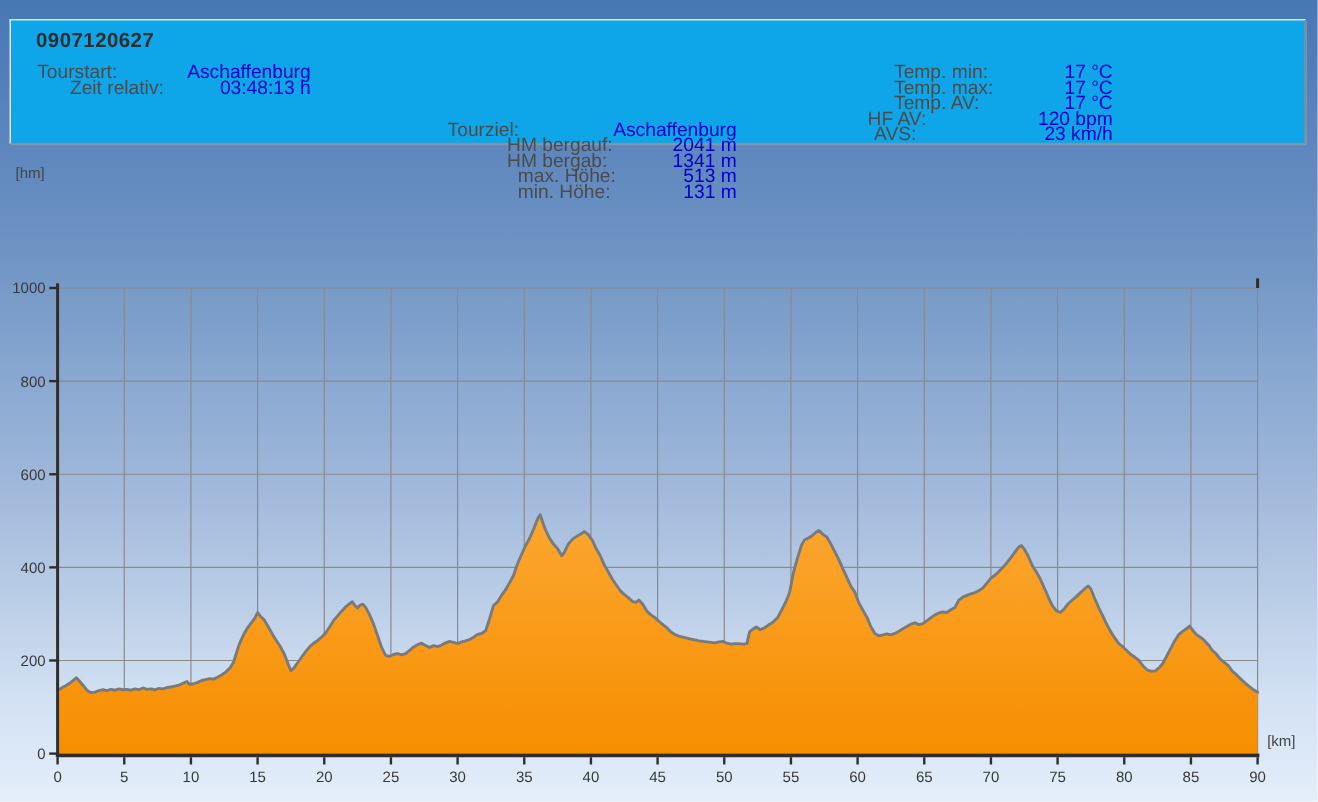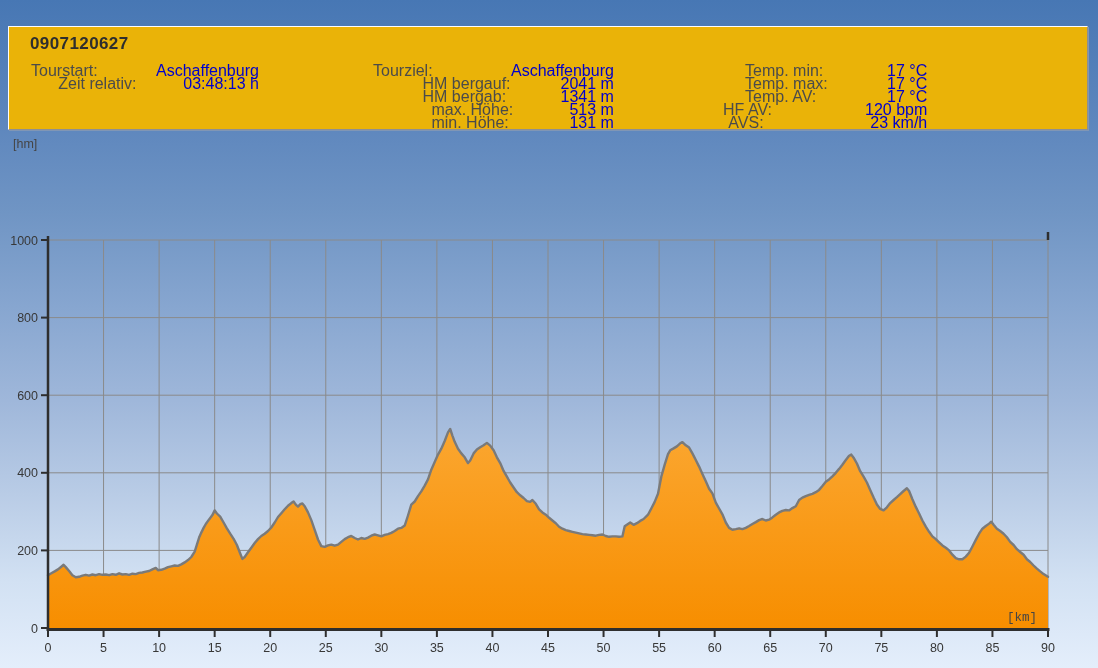--- a/index.html
+++ b/index.html
@@ -2,44 +2,44 @@
 <html><head>
 <meta charset="utf-8">
 <style>
   html,body{margin:0;padding:0;}
   body{
     width:1098px;height:668px;overflow:hidden;position:relative;
     font-family:"Liberation Sans", sans-serif;
     background:linear-gradient(180deg,#4777b4 0%,#5d86bd 18%,#7095c4 32%,#87a6d0 46%,#9fb7da 60%,#b9cce6 74%,#d2e1f3 87%,#e4eefb 100%);
   }
   .info-panel{
-    position:absolute;left:8px;top:26px;width:1078px;height:102px;
-    background:#eab308;
+    position:absolute;left:8px;top:16px;width:1078px;height:102px;
+    background:#0ea5e9;
     border:1px solid;border-color:#fcfcfd #8f8f8f #8f8f8f #fcfcfd;
     box-shadow:1px 1px 0 #8096b5;
   }
   .panel-title{
     position:absolute;left:21px;top:7px;
     font-size:17px;font-weight:bold;color:#2e2e2e;letter-spacing:0.4px;
   }
   .info-col{position:absolute;top:37px;}
   .info-col.c1{left:22px;}
-  .info-col.c2{left:364px;}
+  .info-col.c2{left:364px;margin-top:48px;}
   .info-col.c3{left:714px;}
   .info-row{display:flex;height:13px;line-height:13px;font-size:16px;justify-content:flex-end;}
   .info-row .lbl{color:#4b4b4b;}
   .info-row .val{color:#0000cd;}
   .c1 .lbl{width:125px;}
   .c2 .lbl{width:138px;}
   .c3 .lbl{width:142px;}
   .axis-unit{
     position:absolute;font-size:12.5px;color:#454545;
   }
   #ylab{left:13px;top:137px;}
-  #xlab{left:1007px;top:611px;font-family:Liberation Mono, monospace;}
+  #xlab{left:1056px;top:611px;}
   #chart{position:absolute;left:0;top:0;width:1098px;height:668px;}
   #chart text{font-family:"Liberation Sans", sans-serif;font-size:12.5px;fill:#383838;}
 </style>
 </head>
 <body>
 
 <div class="info-panel">
   <div class="panel-title">0907120627</div>
   <div class="info-col c1">
       <div class="info-row">

